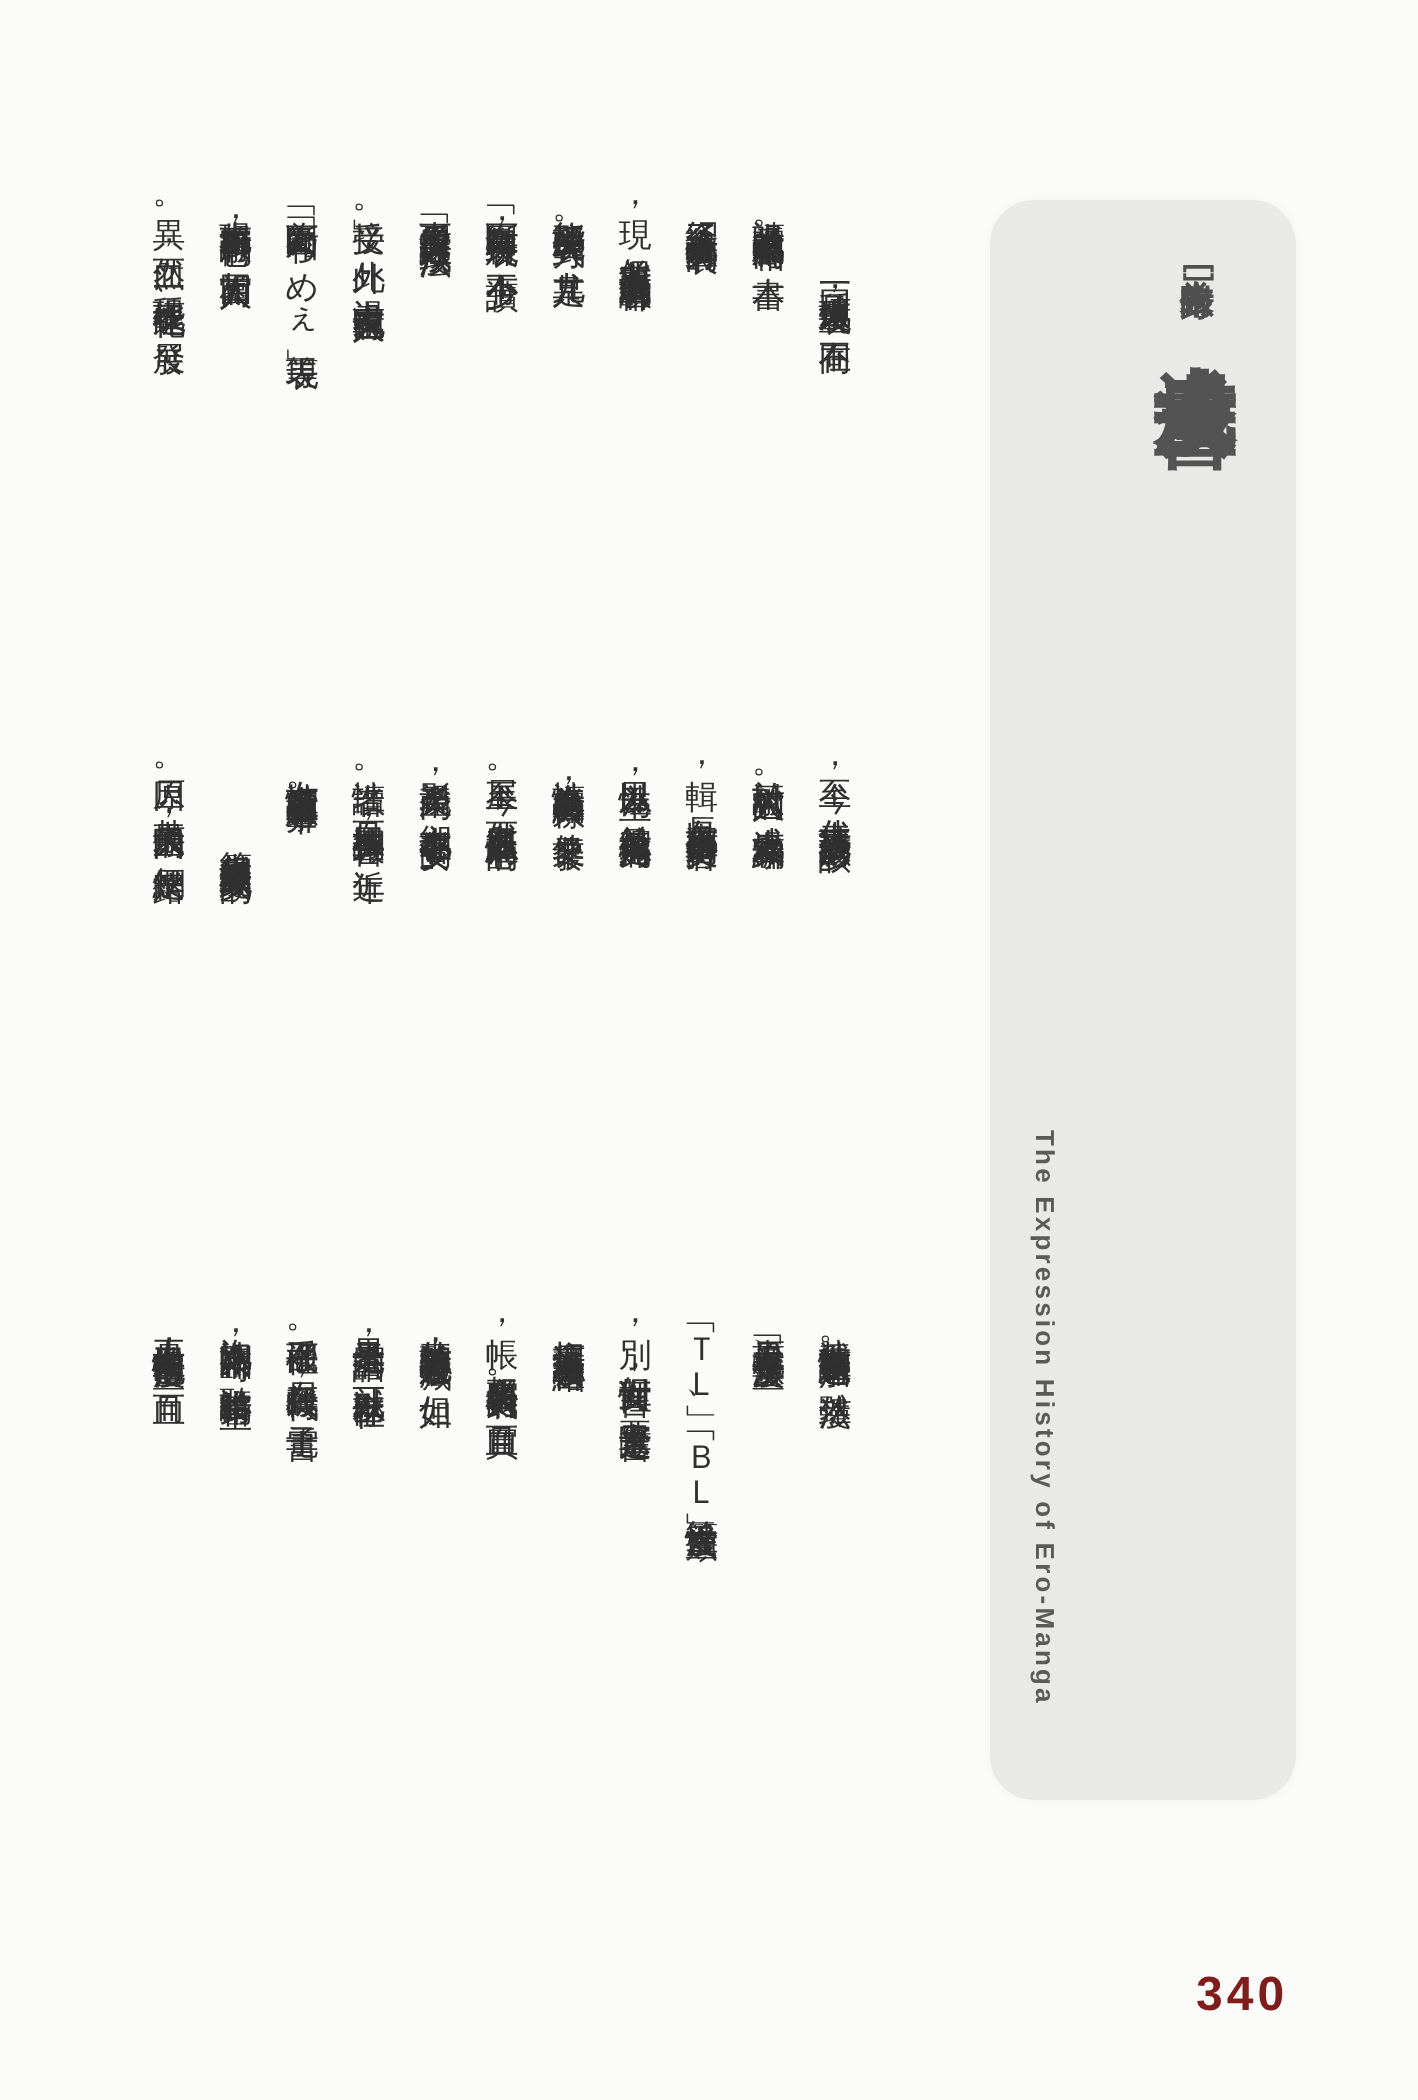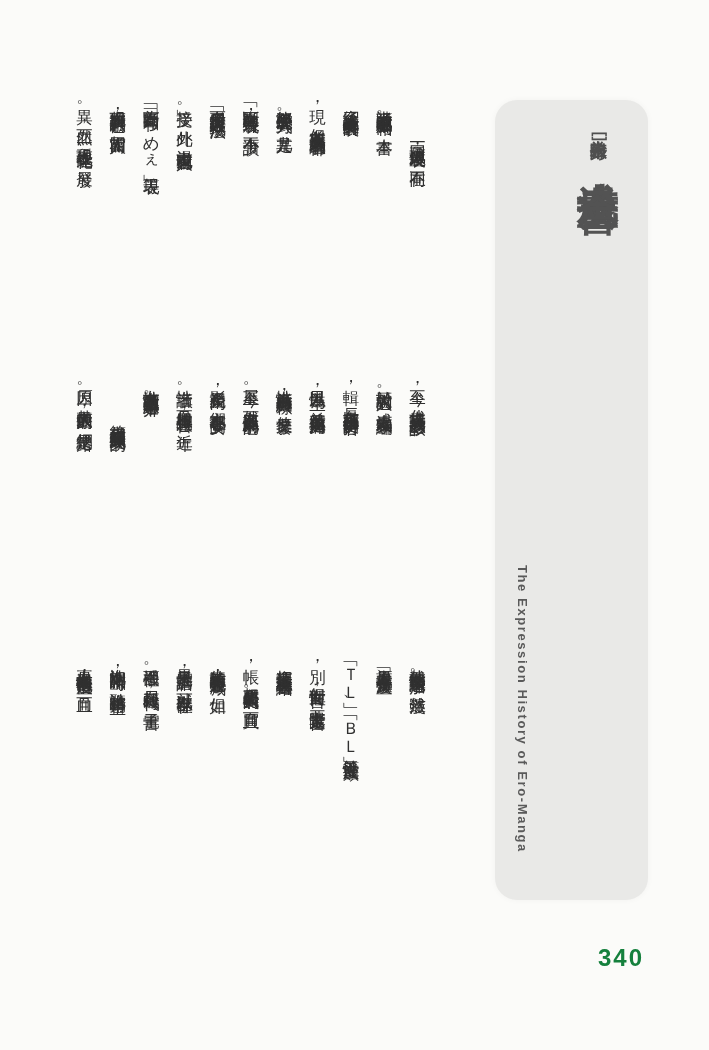--- a/index.html
+++ b/index.html
@@ -75,26 +75,26 @@
     font-size: 16.5px;
     letter-spacing: 0.9px;
     color: #303030;
     white-space: nowrap;
   }
 
   
   .page-number {
     position: absolute;
     left: 598px;
-    top: 944px;
+    top: 984px;
     font-family: "Liberation Sans", "DejaVu Sans", sans-serif;
     font-size: 24px;
     font-weight: bold;
     letter-spacing: 2px;
-    color: #15803d;
+    color: #7f1d1d;
   }
 </style>
 </head>
 <body>
 
 <div class="page">
 
   <div class="title-box">
     <div class="title-col">
       <span class="bracket-label">［卷末附錄］</span>

